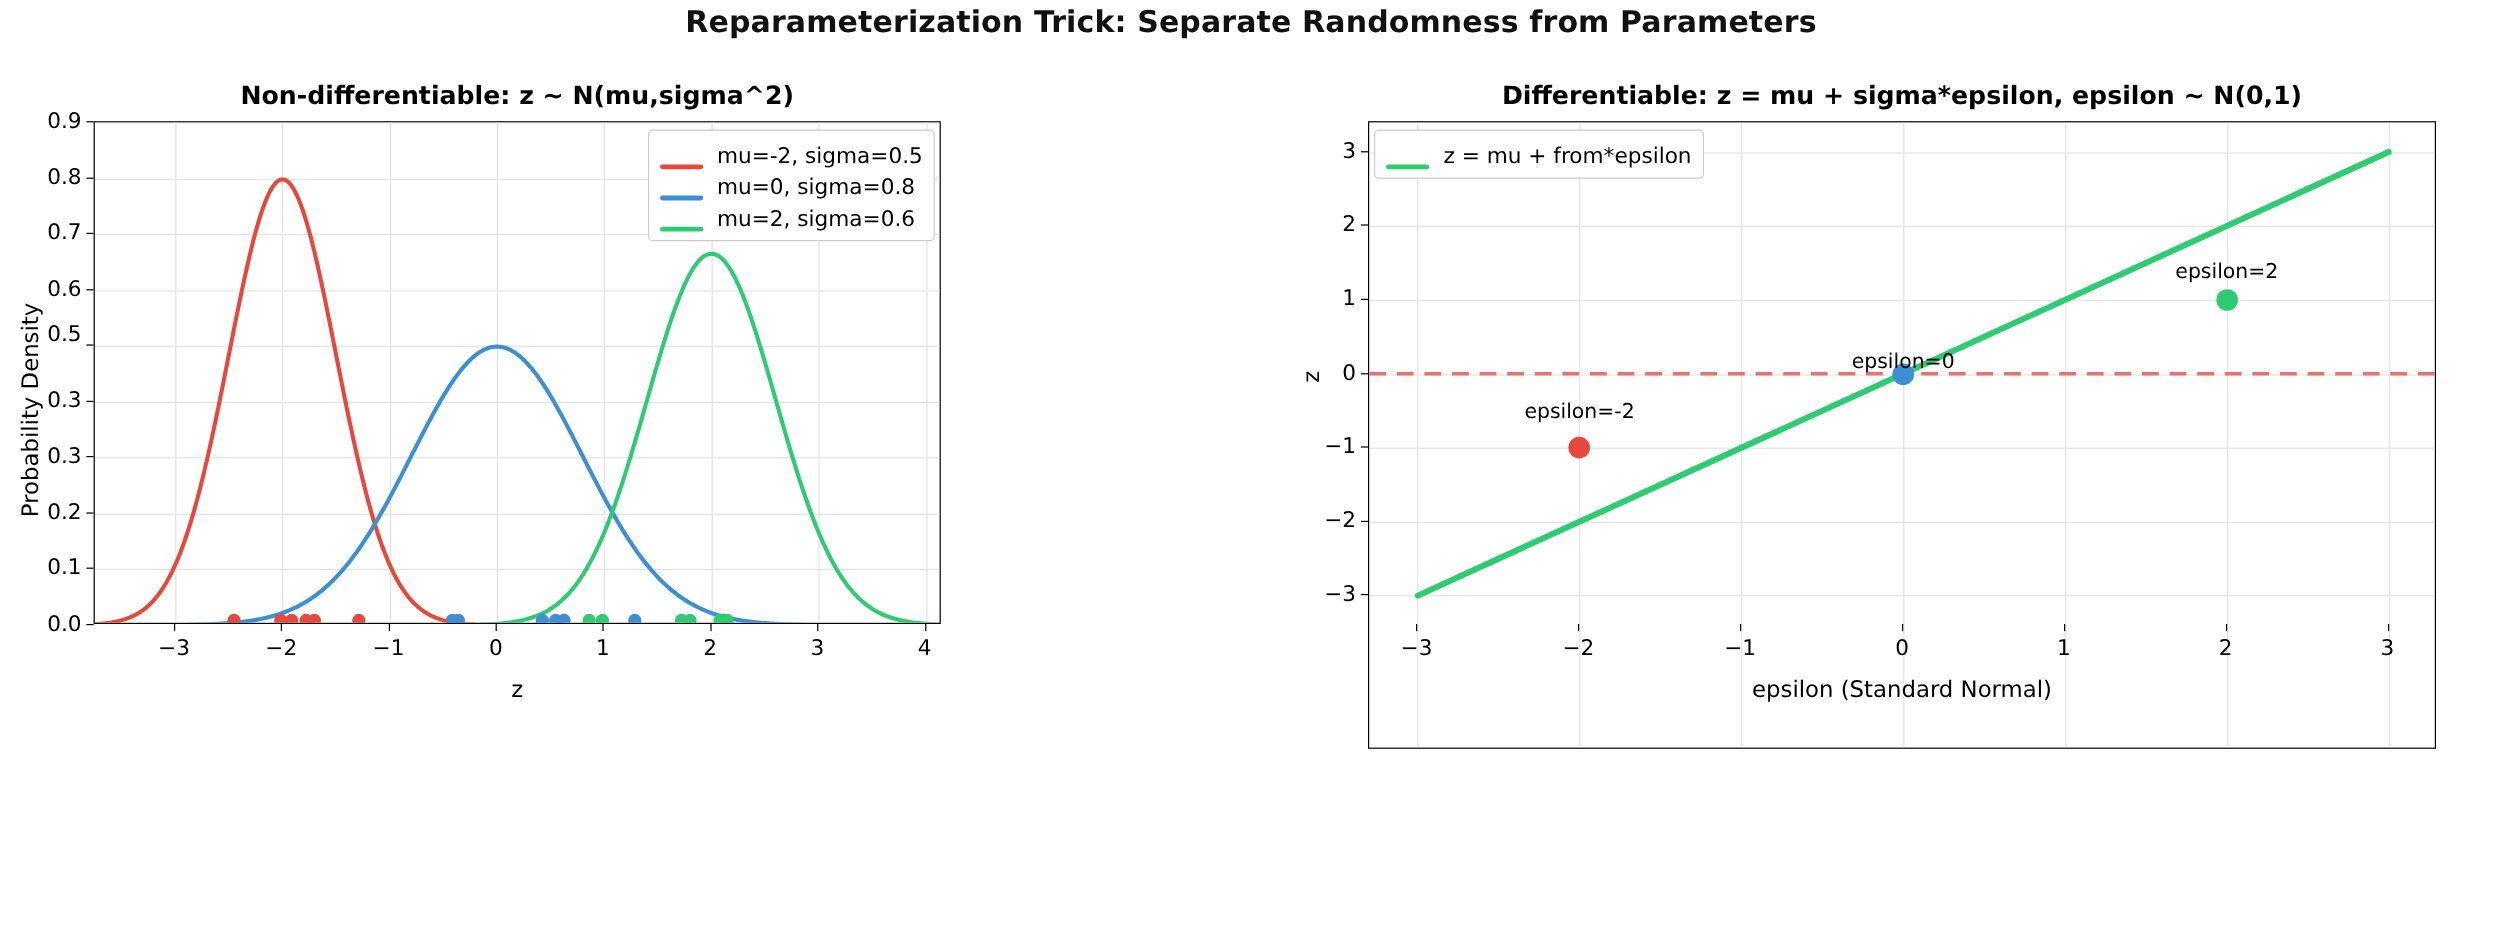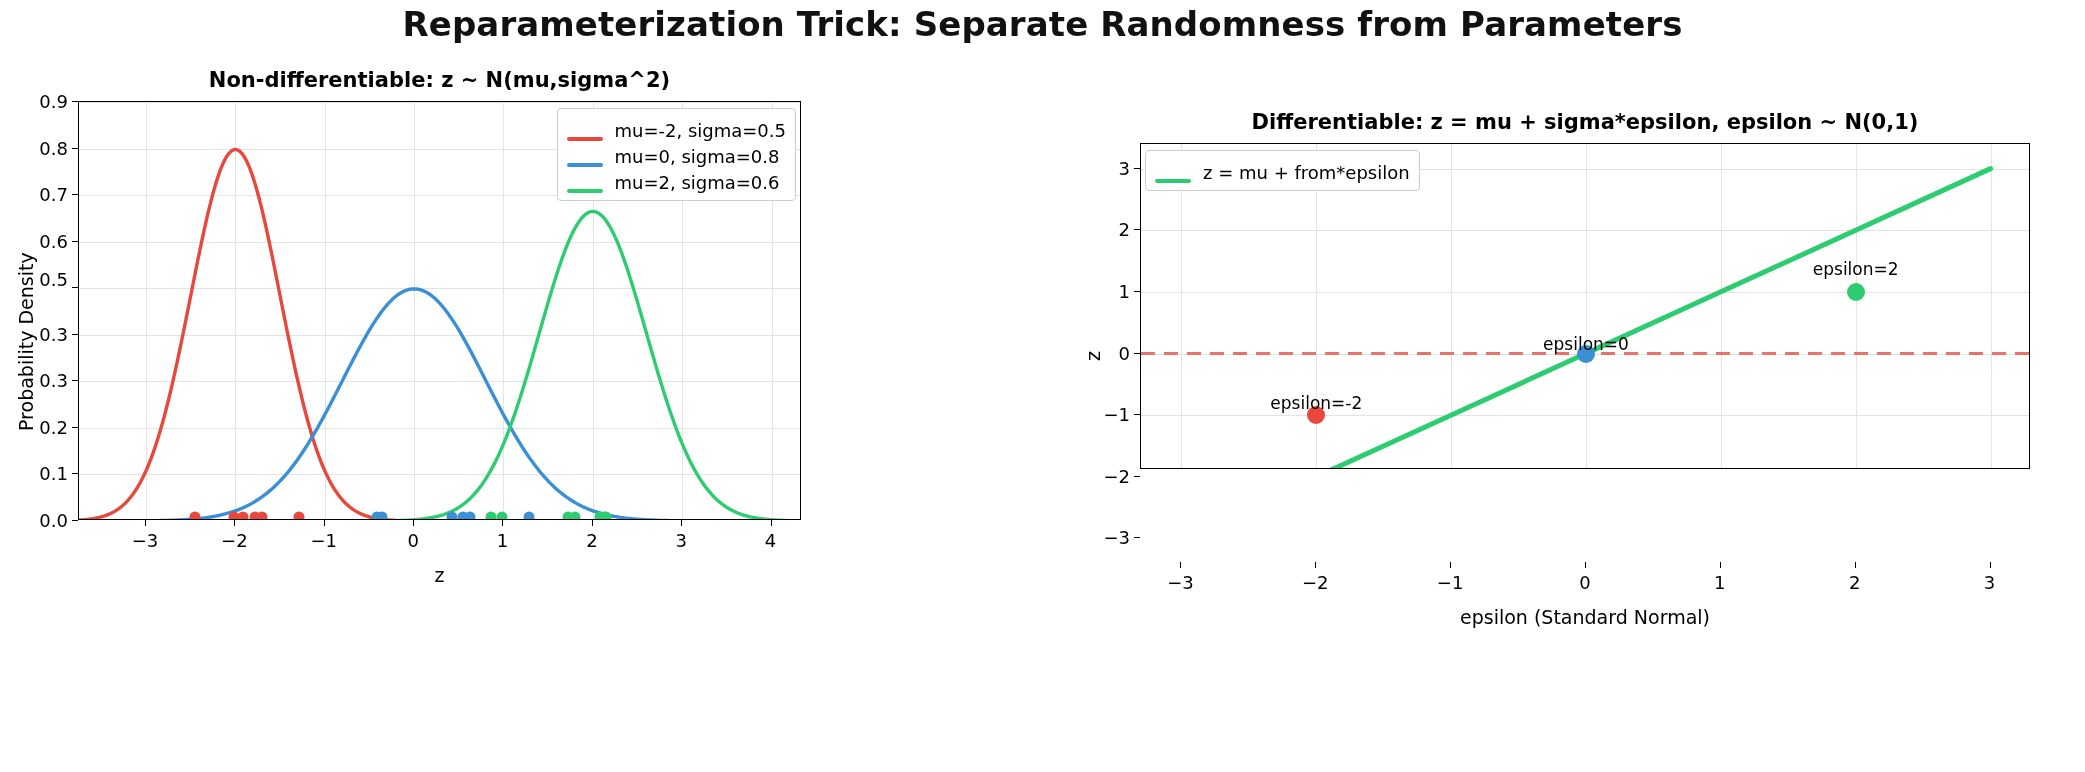--- a/index.html
+++ b/index.html
@@ -1,21 +1,21 @@
 <!DOCTYPE html>
 <html><head>
 <meta charset="utf-8">
 <style>
   html,body{margin:0;padding:0;background:#ffffff;}
   body{width:2085px;height:772px;font-family:"DejaVu Sans",sans-serif;color:#000;overflow:hidden;}
   .figure{position:relative;width:2085px;height:772px;background:#fff;}
 
   .suptitle{
     position:absolute;top:4px;left:0;width:2085px;text-align:center;
-    font-size:34px;font-weight:bold;letter-spacing:.1px;
+    font-size:25px;font-weight:bold;letter-spacing:.1px;
     font-family:"DejaVu Sans",sans-serif;color:#111;
   }
 
   .panel{position:absolute;}
   .panel-title{
     position:absolute;left:0;width:100%;text-align:center;top:-33px;
     font-size:21px;font-weight:bold;font-family:"DejaVu Sans",sans-serif;
   }
   .axes{
     position:absolute;left:0;top:0;width:100%;height:100%;
@@ -52,21 +52,21 @@
 
   svg{position:absolute;left:0;top:0;overflow:visible;}
 </style>
 </head>
 <body>
 
 <div class="figure">
 
   <div class="suptitle">Reparameterization Trick: Separate Randomness from Parameters</div>
 
-  <div class="panel" id="left-panel" style="left:78px;top:101px;width:706px;height:419px;padding-left:17px;">
+  <div class="panel" id="left-panel" style="left:78px;top:101px;width:706px;height:419px;">
     <div class="panel-title">Non-differentiable: z ~ N(mu,sigma^2)</div>
     <div class="axes" id="left-axes">
         <div class="gridline v" style="left: 67.0253px;"></div>
         <div class="gridline v" style="left: 156.392px;"></div>
         <div class="gridline v" style="left: 245.759px;"></div>
         <div class="gridline v" style="left: 335.127px;"></div>
         <div class="gridline v" style="left: 424.494px;"></div>
         <div class="gridline v" style="left: 513.861px;"></div>
         <div class="gridline v" style="left: 603.228px;"></div>
         <div class="gridline v" style="left: 692.595px;"></div>
@@ -152,21 +152,21 @@
       <div class="tick y" style="top: 139.667px; left: -6px;"></div>
       <div class="ticklabel y" style="top: 139.667px; left: -70px; width: 60px;">0.6</div>
       <div class="tick y" style="top: 93.1111px; left: -6px;"></div>
       <div class="ticklabel y" style="top: 93.1111px; left: -70px; width: 60px;">0.7</div>
       <div class="tick y" style="top: 46.5556px; left: -6px;"></div>
       <div class="ticklabel y" style="top: 46.5556px; left: -70px; width: 60px;">0.8</div>
       <div class="tick y" style="top: 0px; left: -6px;"></div>
       <div class="ticklabel y" style="top: 0px; left: -70px; width: 60px;">0.9</div>
     </div>
 
-  <div class="panel" id="right-panel" style="left:1140px;top:101px;width:890px;height:326px;margin-top:42px;">
+  <div class="panel" id="right-panel" style="left:1140px;top:101px;width:890px;height:523px;">
     <div class="panel-title">Differentiable: z = mu + sigma*epsilon, epsilon ~ N(0,1)</div>
     <div class="axes" id="right-axes">
         <div class="gridline v" style="left: 40.4545px;"></div>
         <div class="gridline v" style="left: 175.303px;"></div>
         <div class="gridline v" style="left: 310.152px;"></div>
         <div class="gridline v" style="left: 445px;"></div>
         <div class="gridline v" style="left: 579.848px;"></div>
         <div class="gridline v" style="left: 714.697px;"></div>
         <div class="gridline v" style="left: 849.545px;"></div>
         <div class="gridline h" style="top: 394.353px;"></div>
@@ -174,21 +174,21 @@
         <div class="gridline h" style="top: 271.118px;"></div>
         <div class="gridline h" style="top: 209.5px;"></div>
         <div class="gridline h" style="top: 147.882px;"></div>
         <div class="gridline h" style="top: 86.2647px;"></div>
         <div class="gridline h" style="top: 24.6471px;"></div>
         <svg width="890" height="419">
           <line x1="0" y1="209.5" x2="890" y2="209.5" stroke="#e8736a" stroke-width="3" stroke-dasharray="14 9"></line>
           <line x1="40.45454545454543" y1="394.3529411764706" x2="849.5454545454546" y2="24.64705882352939" stroke="#2ecc71" stroke-width="5" stroke-linecap="round"></line>
         </svg>
         <div class="dot" style="left: 175.303px; top: 271.118px; width: 18px; height: 18px; background: rgb(232, 72, 60);"></div>
-        <div class="annot" style="left: 175.303px; top: 269px; text-align: center;">epsilon=-2</div>
+        <div class="annot" style="left: 175.303px; top: 251px; text-align: center;">epsilon=-2</div>
         <div class="dot" style="left: 445px; top: 209.5px; width: 18px; height: 18px; background: rgb(59, 143, 212);"></div>
         <div class="annot" style="left: 445px; top: 210px;">epsilon=0</div>
         <div class="dot" style="left: 714.697px; top: 147.882px; width: 18px; height: 18px; background: rgb(46, 204, 113);"></div>
         <div class="annot" style="left: 714.697px; top: 134.882px;">epsilon=2</div>
       </div>
     <div class="axlabel x" style="top:463px;">epsilon (Standard Normal)</div>
     <div class="axlabel y" style="left:-58px;top:218px;">z</div>
 
     <div class="legend" id="right-legend" style="left:5px;top:7px;">
       <div class="legend-row">

